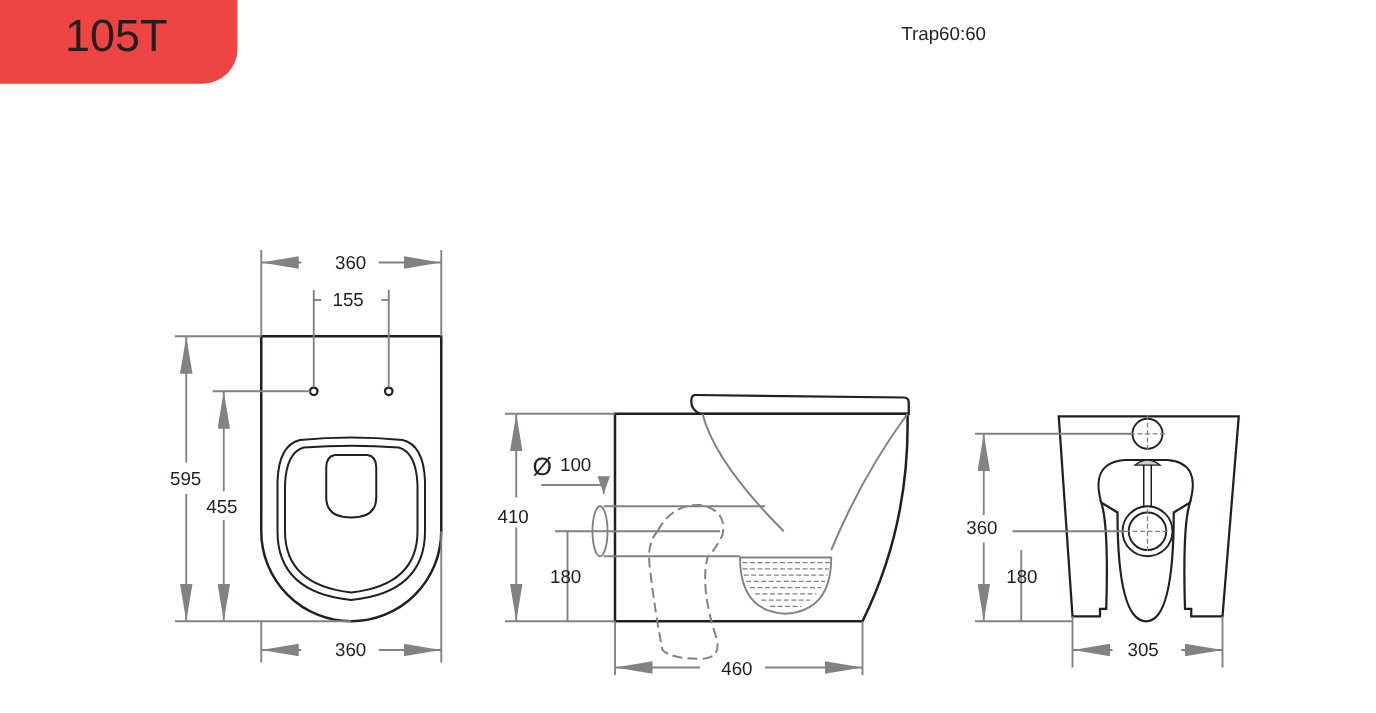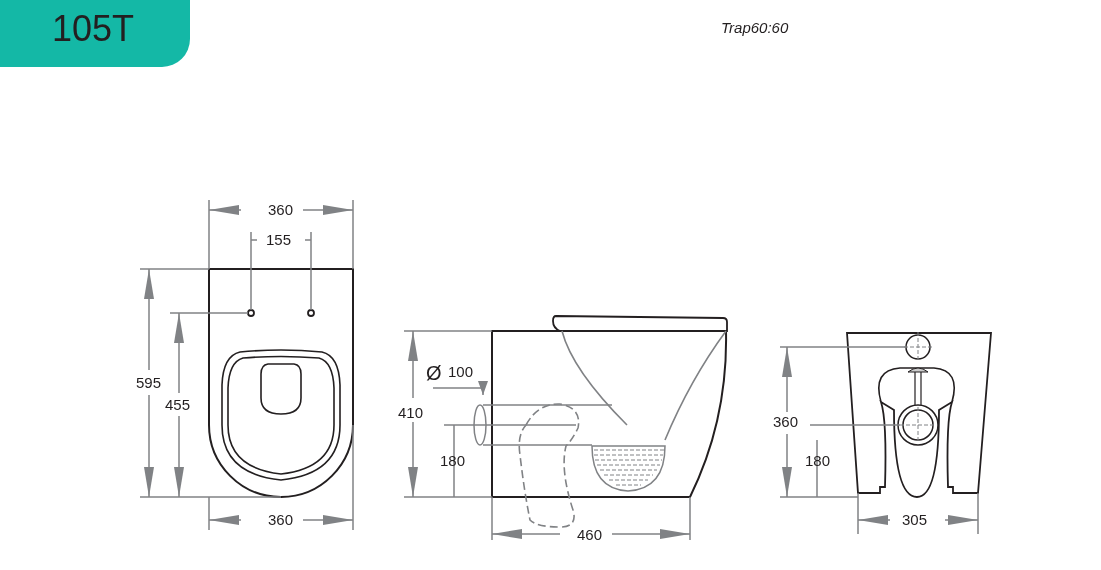--- a/index.html
+++ b/index.html
@@ -1,22 +1,22 @@
 <!DOCTYPE html>
 <html><head>
 <meta charset="utf-8">
 <style>
   html, body { margin: 0; padding: 0; background: #ffffff; }
   body { width: 1101px; height: 570px; position: relative; overflow: hidden;
          font-family: "Liberation Sans", sans-serif; color: #231f20; }
   .model-tab { position: absolute; left: 0; top: 0; width: 190px; height: 67px;
-               background: #14b8a6; border-bottom-right-radius: 28px; }
+               background: #ef4444; border-bottom-right-radius: 28px; }
   .model-title { position: absolute; left: 52px; top: 8px; font-size: 36px; color: #231f20; }
   .trap-list { position: absolute; left: 721px; top: 16px; font-size: 15px; line-height: 23.5px; color: #231f20; }
-  .trap-item { display: block; white-space: nowrap; font-style: italic; }
+  .trap-item { display: block; white-space: nowrap; }
   svg.drawing { position: absolute; left: 0; top: 0; }
   .dim { fill: #231f20; font-size: 15px; font-family: "Liberation Sans", sans-serif; }
 </style>
 </head>
 <body>
 
 <div class="model-tab">
   <span class="model-title">105T</span>
 </div>
 

